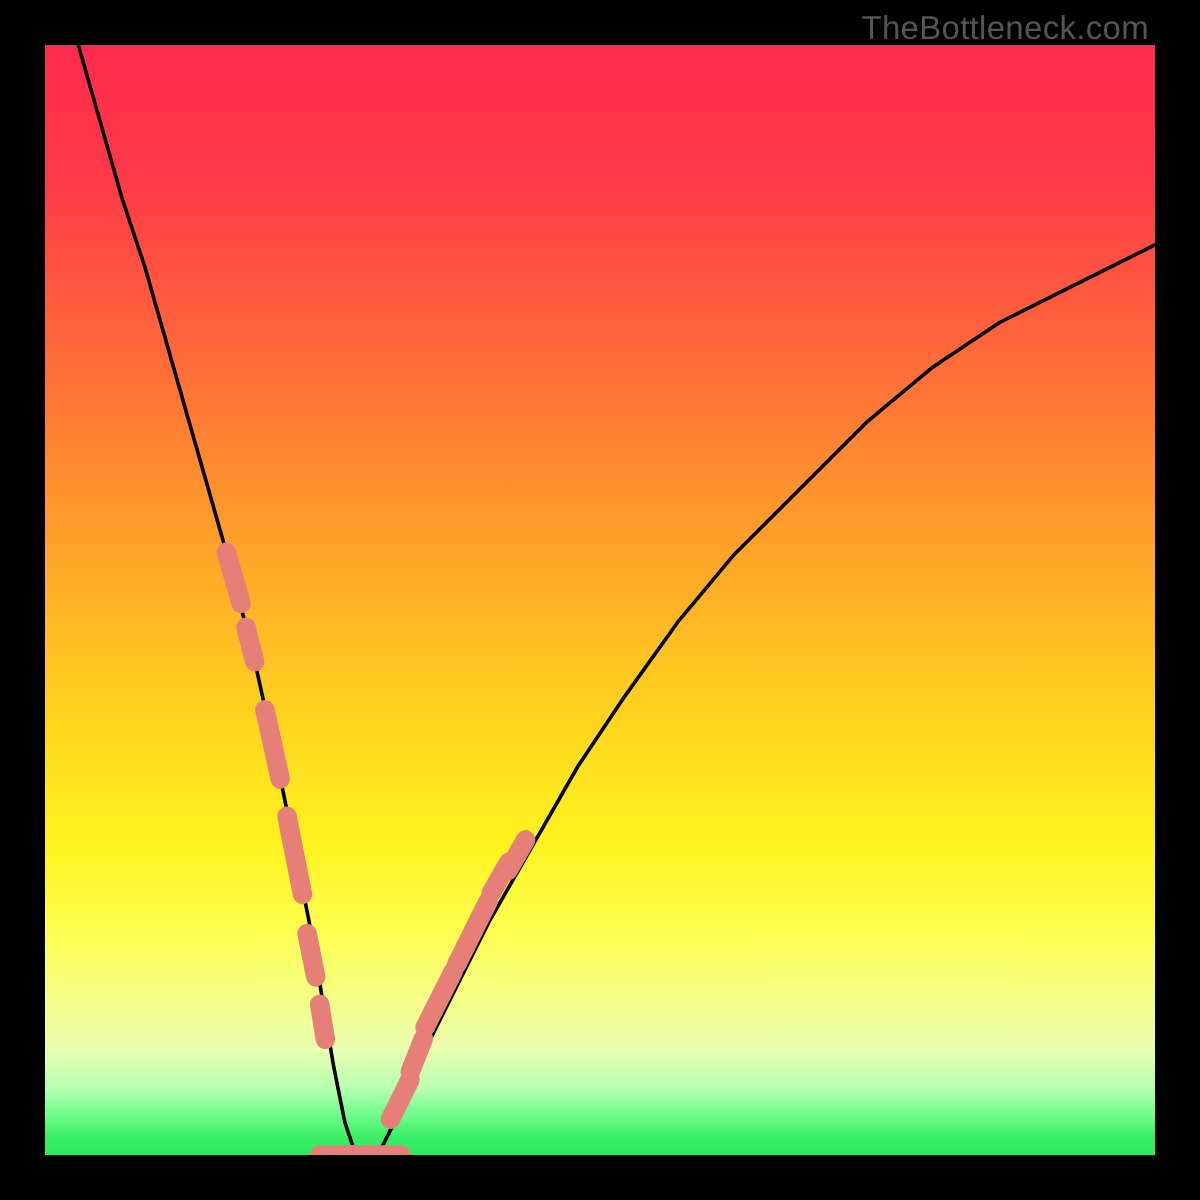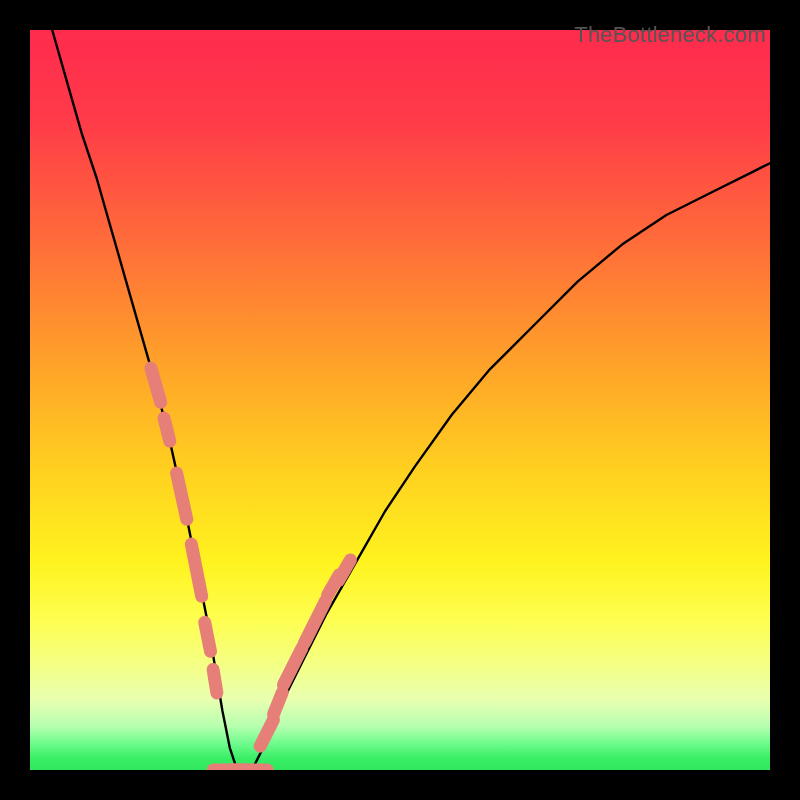--- a/index.html
+++ b/index.html
@@ -24,21 +24,21 @@
     width: 740px;
     height: 740px;
     overflow: hidden;
   }
   .gradient-bg {
     position: absolute;
     inset: 0;
   }
   .watermark {
     position: absolute;
-    top: 22px;
+    top: 6px;
     right: 34px;
     color: #555;
     font-size: 22px;
     font-weight: 500;
     letter-spacing: 0.2px;
     user-select: none;
   }
   svg.curve {
     position: absolute;
     inset: 0;

